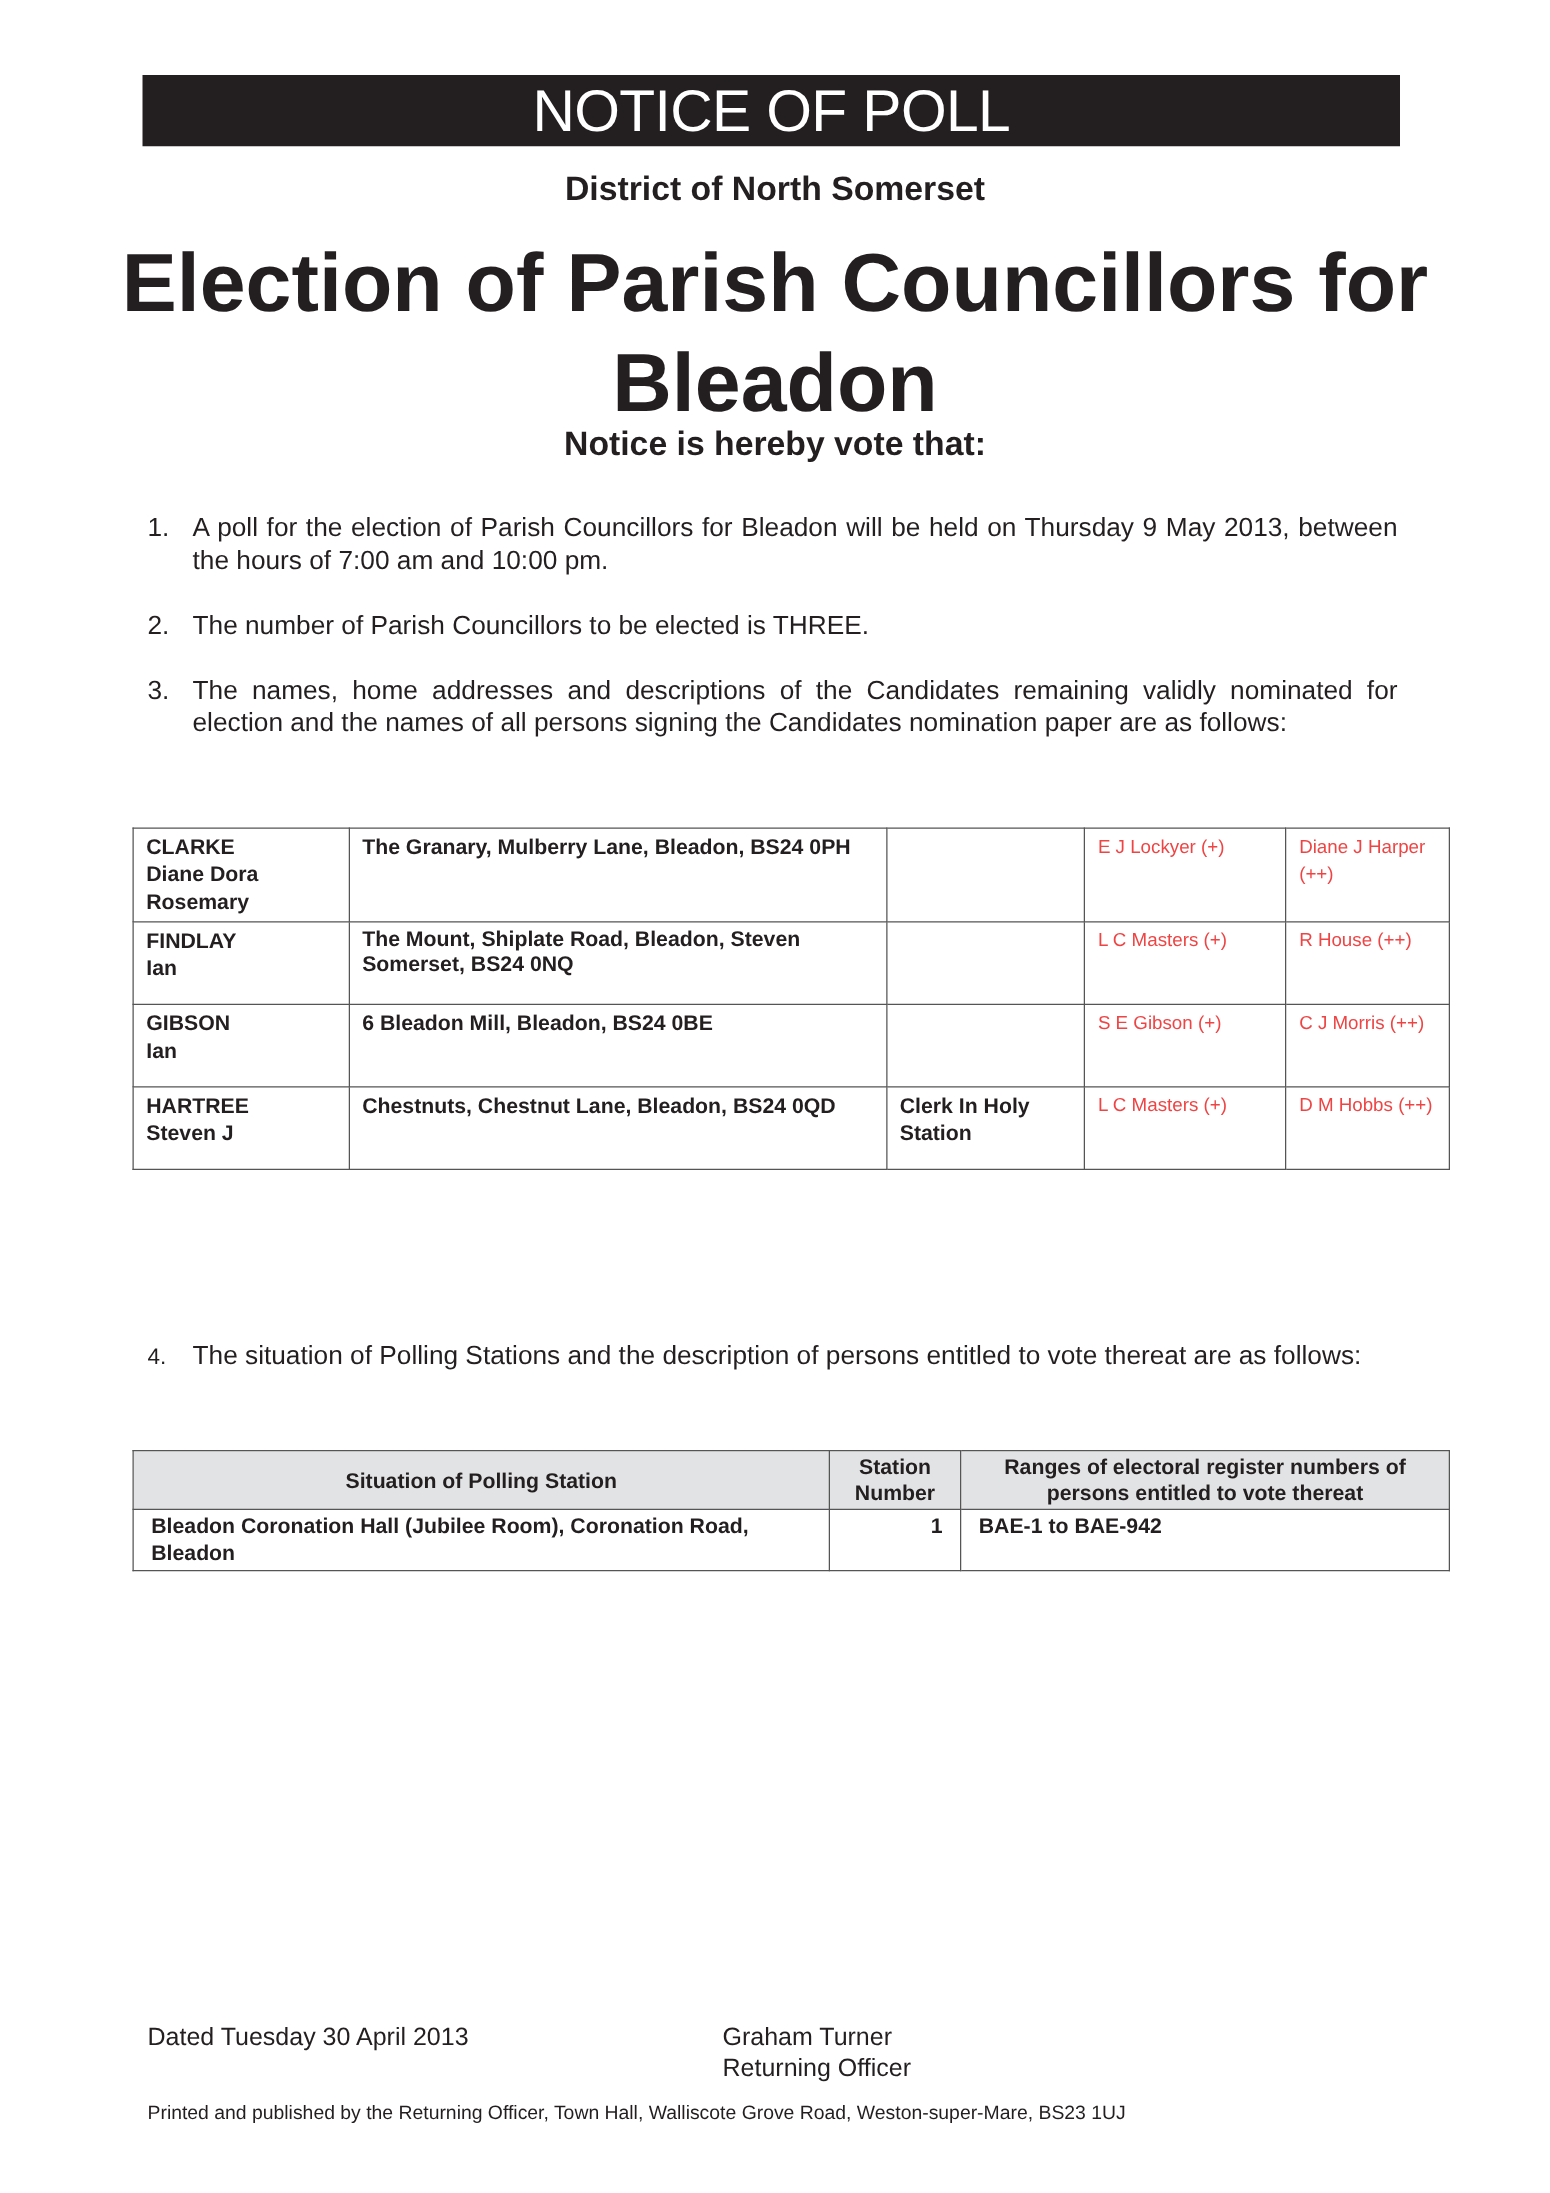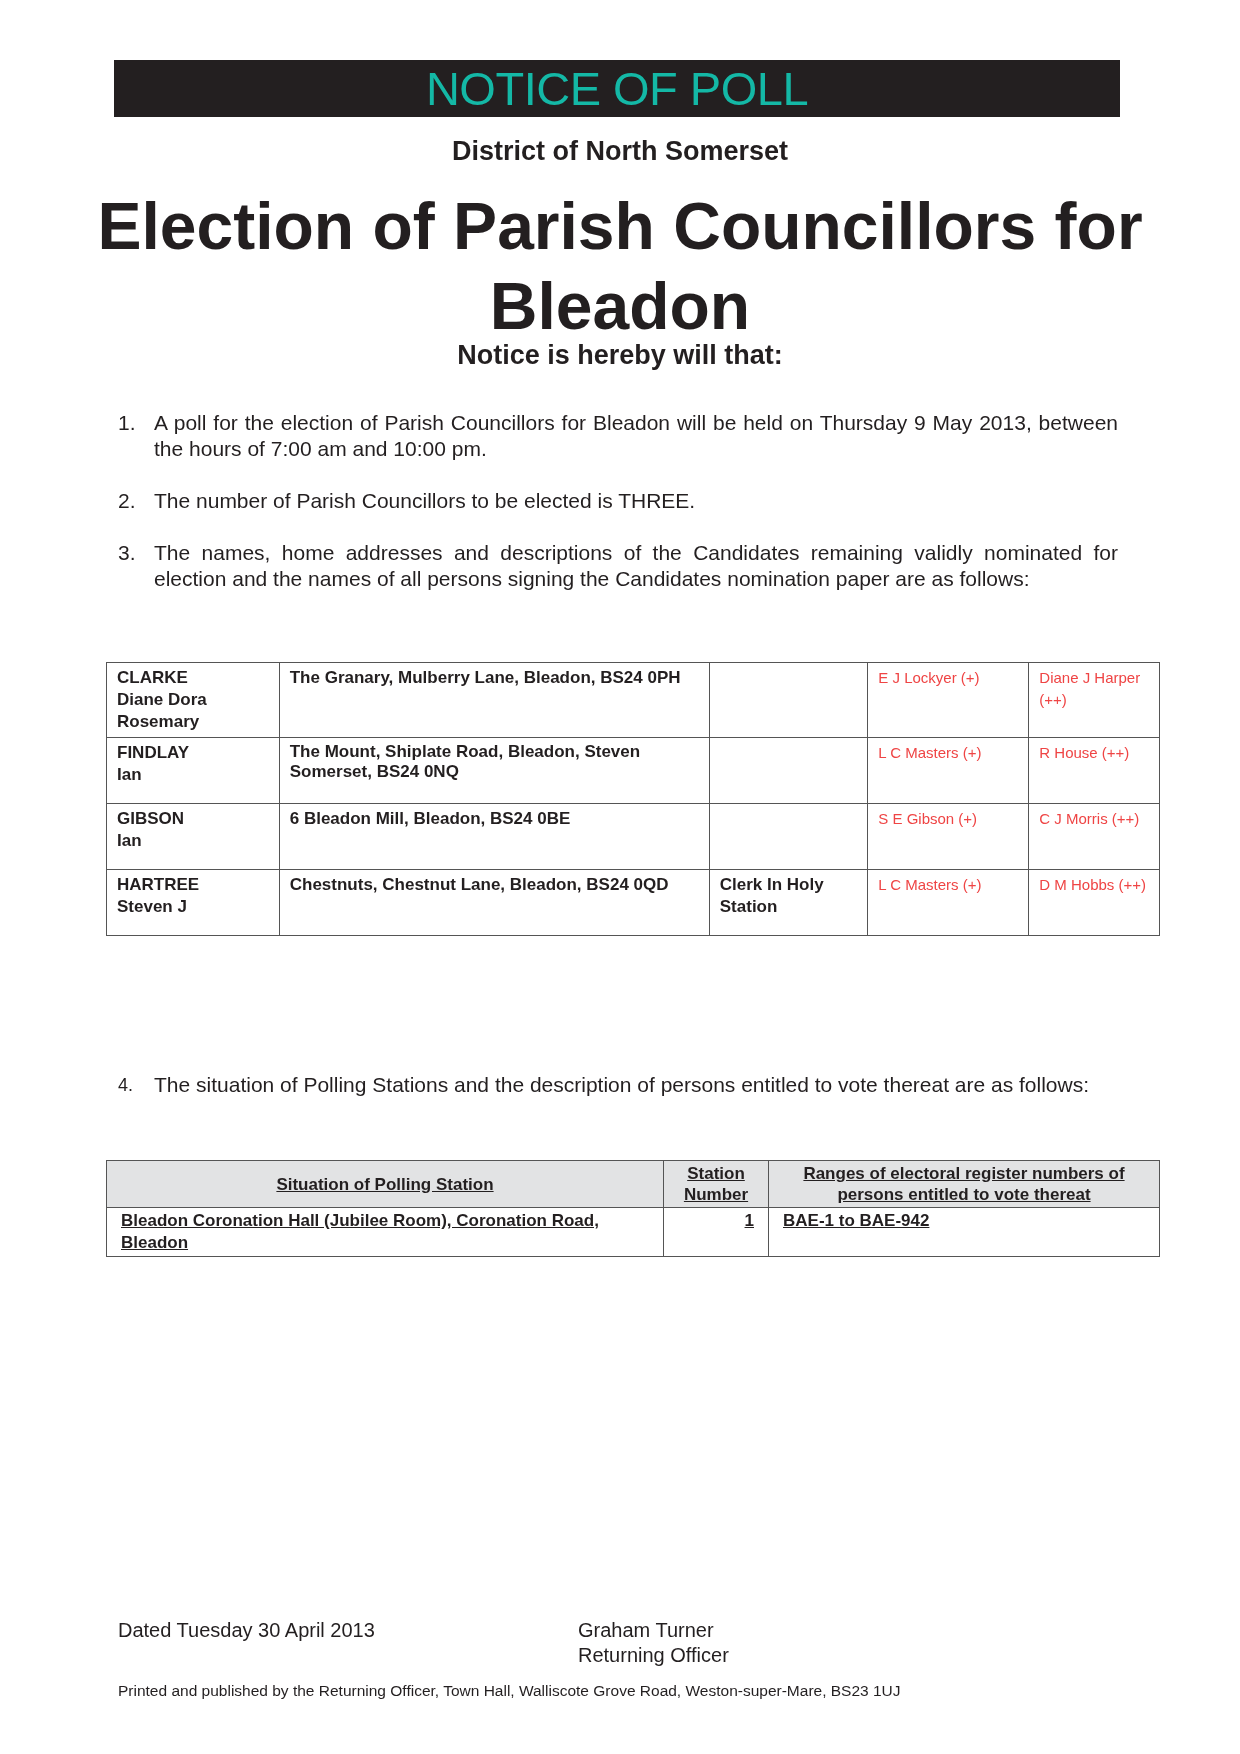--- a/index.html
+++ b/index.html
@@ -1,47 +1,47 @@
 <!DOCTYPE html>
 <html><head>
 <meta charset="utf-8">
 <style>
   html, body { margin: 0; padding: 0; background: #ffffff; }
   body { width: 1240px; height: 1754px; position: relative; font-family: "Liberation Sans", sans-serif; color: #231f20; overflow: hidden; }
   .abs { position: absolute; }
-  .banner { left: 114px; top: 60px; width: 1006px; height: 57px; background: #231f20; color: #14b8a6; text-align: center; font-size: 47px; line-height: 57px; letter-spacing: -0.5px; }
+  .banner { left: 114px; top: 60px; width: 1006px; height: 57px; background: #231f20; color: #ffffff; text-align: center; font-size: 47px; line-height: 57px; letter-spacing: -0.5px; }
   .district { left: 0; width: 1240px; top: 136px; text-align: center; font-size: 27px; font-weight: bold; }
   .title { left: 0; width: 1240px; top: 186px; text-align: center; font-size: 66px; font-weight: bold; line-height: 80px; }
   .notice { left: 0; width: 1240px; top: 340px; text-align: center; font-size: 27px; font-weight: bold; }
   .item { left: 118px; width: 1000px; font-size: 21px; line-height: 26px; }
   .item .num { position: absolute; left: 0; top: 0; }
   .item .txt { margin-left: 36px; text-align: justify; }
   table { border-collapse: collapse; position: absolute; }
   td, th { border: 1.5px solid #555; vertical-align: top; font-size: 17px; padding: 4px 10px; }
   th { background: #e2e3e4; font-weight: bold; text-align: center; vertical-align: middle; }
   .cands { left: 106px; top: 662px; width: 1054px; }
   .cands td { height: 57px; line-height: 22px; }
   .b { font-weight: bold; }
   .sig { font-size: 15px; color: #ef4444; }
-  .poll { left: 106px; top: 1160px; width: 1054px; text-decoration: underline; }
+  .poll { left: 106px; top: 1160px; width: 1054px; }
   .poll th { line-height: 21px; padding: 2px 8px; }
   .poll td { line-height: 22px; height: 40px; padding: 2px 14px; }
   .foot { font-size: 20px; line-height: 25px; }
   .print { font-size: 15.5px; left: 118px; top: 1682px; }
 </style>
 </head>
 <body>
 
 <div class="abs banner">NOTICE OF POLL</div>
 <div class="abs district">District of North Somerset</div>
 <div class="abs title">
   <div>Election of Parish Councillors for</div>
   <div>Bleadon</div>
 </div>
-<div class="abs notice">Notice is hereby will that:</div>
+<div class="abs notice">Notice is hereby vote that:</div>
 
 <div class="abs item" style="top:410px">
   <span class="num">1.</span>
   <div class="txt">A poll for the election of Parish Councillors for Bleadon will be held on Thursday 9 May 2013, between the hours of 7:00 am and 10:00 pm.</div>
 </div>
 <div class="abs item" style="top:488px">
   <span class="num">2.</span>
   <div class="txt">The number of Parish Councillors to be elected is THREE.</div>
 </div>
 <div class="abs item" style="top:540px">

